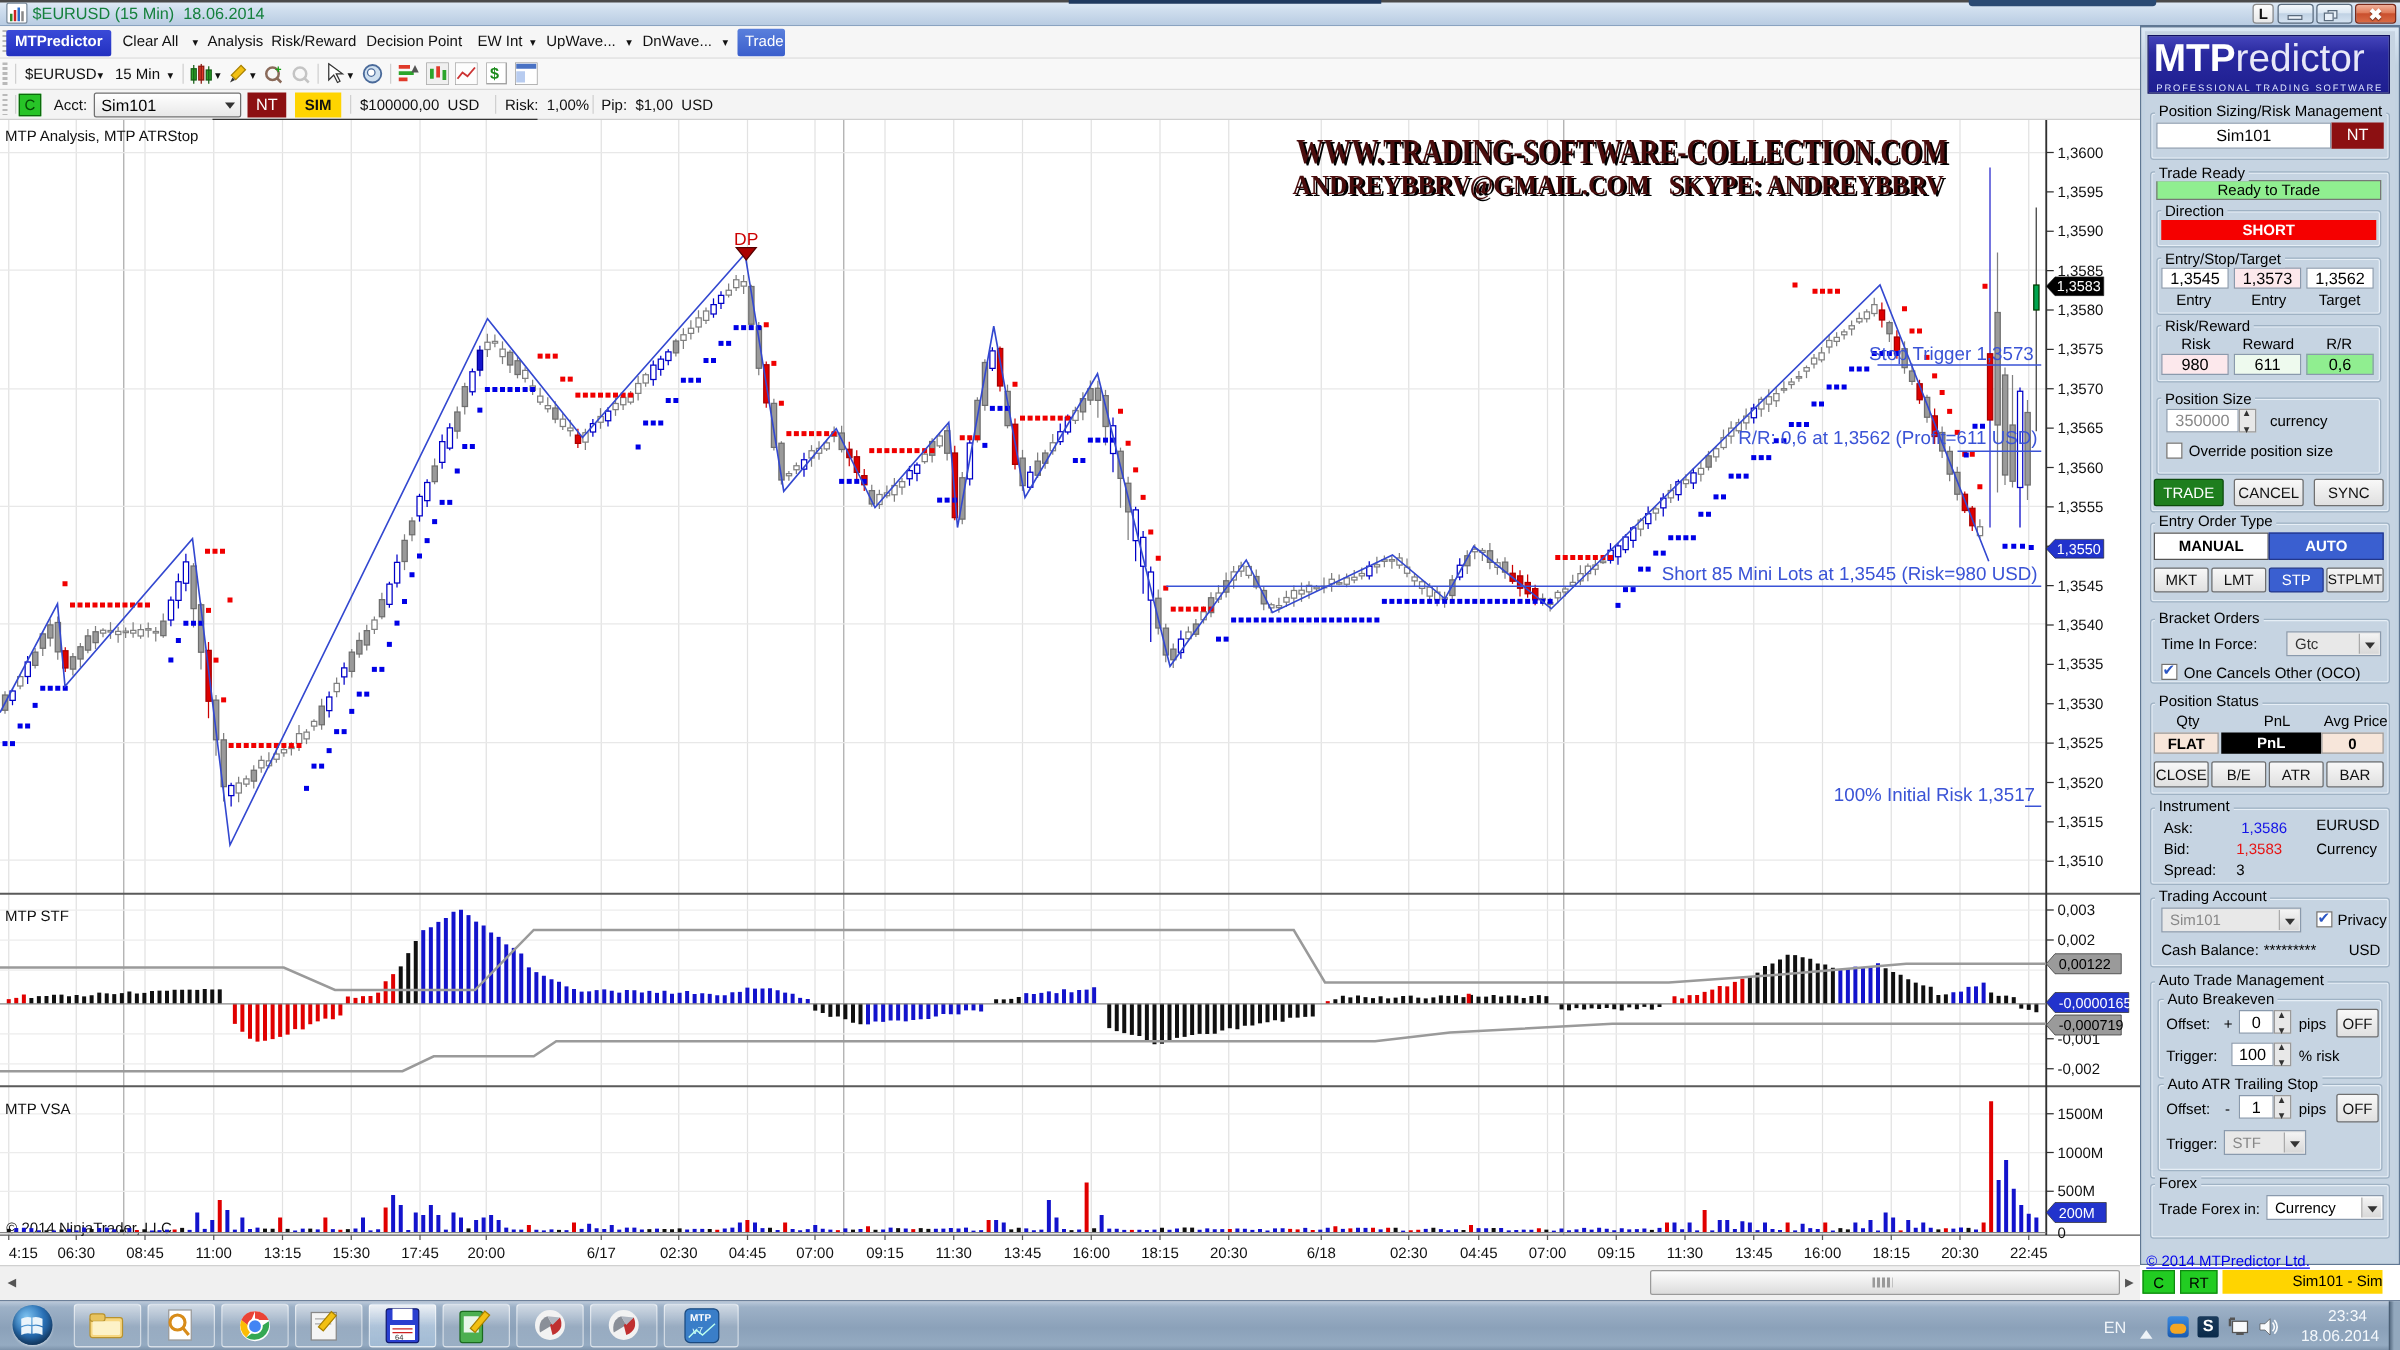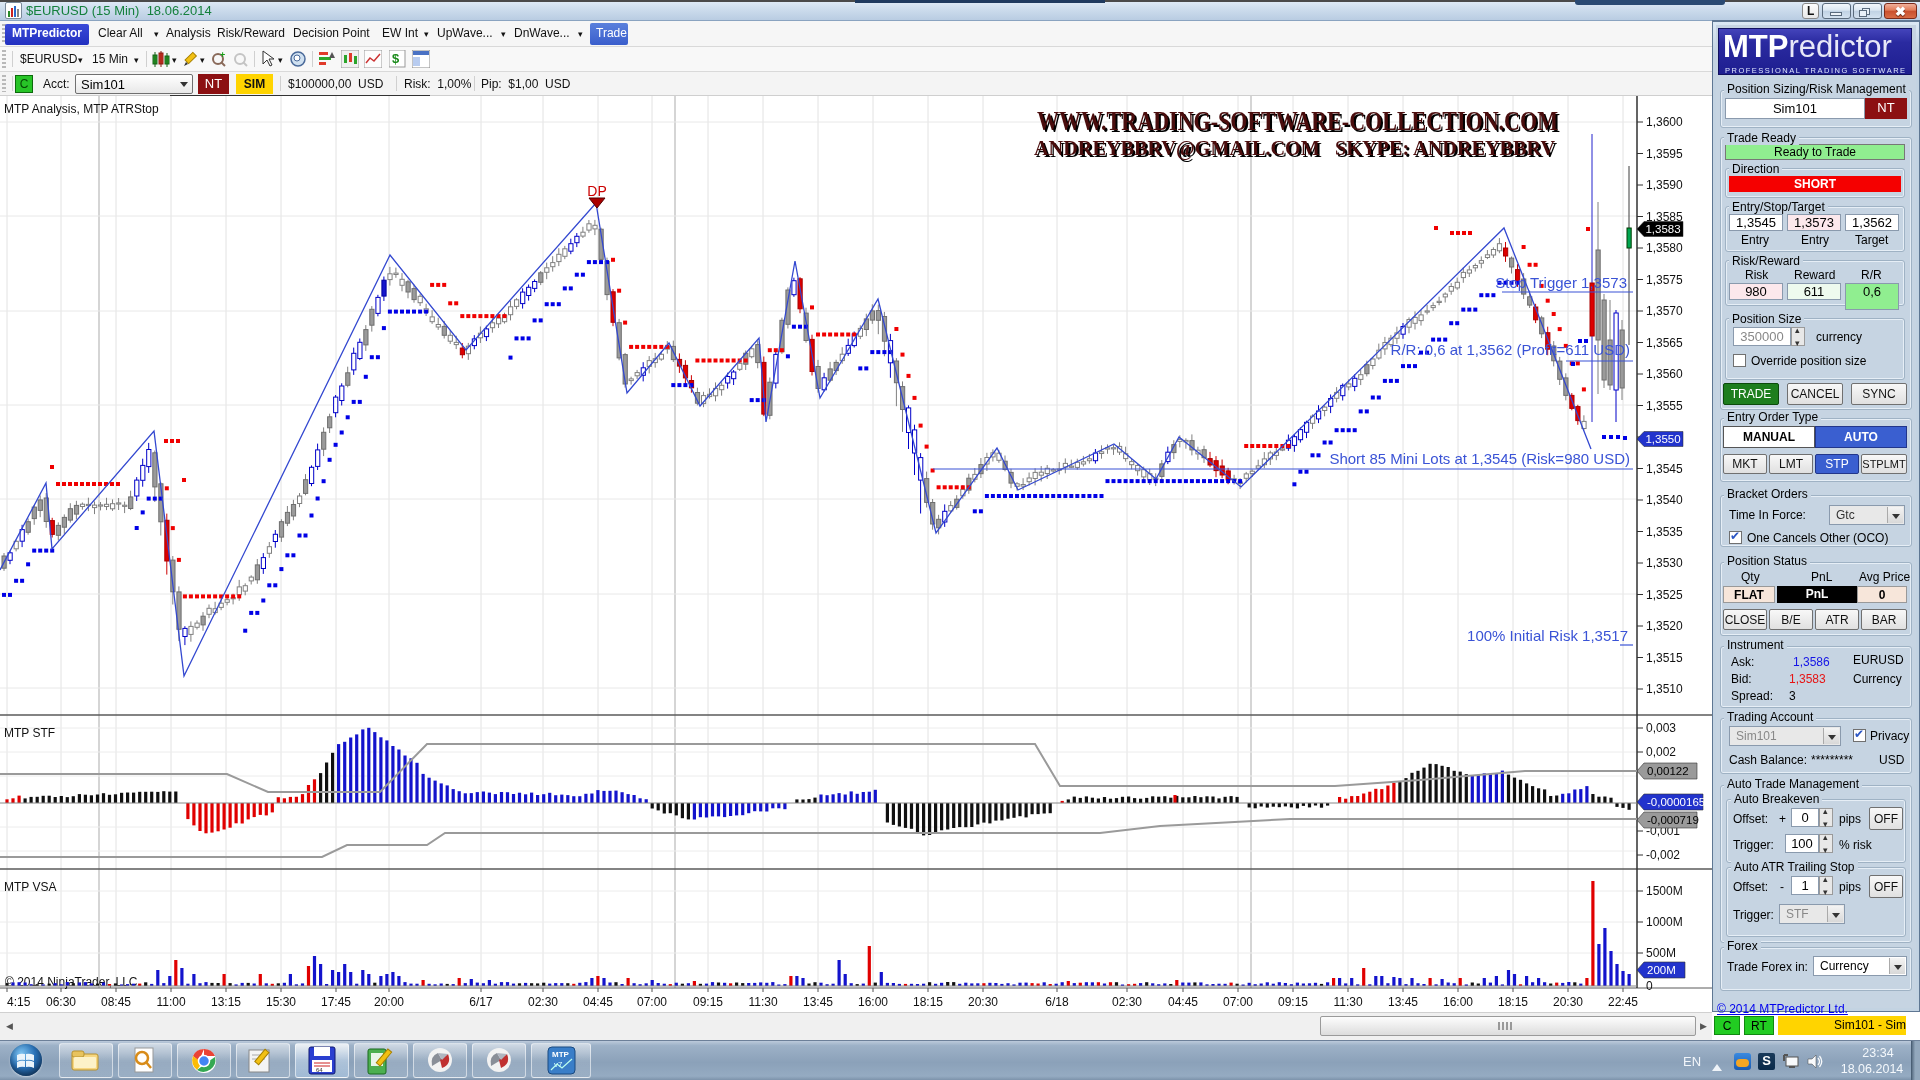--- a/index.html
+++ b/index.html
@@ -1773,21 +1773,21 @@
  <div class="plab" style="left:88px;top:211px">Entry</div>
  <div class="plab" style="left:142px;top:211px">Target</div>
 
  <div class="glabel" style="left:16px;top:232px">Risk/Reward</div>
  <div class="gbox" style="left:12px;top:238px;width:180px;height:46px"></div>
  <div class="plab" style="left:32px;top:246px">Risk</div>
  <div class="plab" style="left:81px;top:246px">Reward</div>
  <div class="plab" style="left:148px;top:246px">R/R</div>
  <div class="pfield" style="left:16px;top:261px;width:54px;height:17px;line-height:16px;background:#fce8ec">980</div>
  <div class="pfield" style="left:74px;top:261px;width:54px;height:17px;line-height:16px;background:#eefaee">611</div>
- <div class="pfield" style="left:132px;top:261px;width:54px;height:27px;line-height:16px;background:#90ee90">0,6</div>
+ <div class="pfield" style="left:132px;top:261px;width:54px;height:17px;line-height:16px;background:#90ee90">0,6</div>
 
  <div class="glabel" style="left:16px;top:290px">Position Size</div>
  <div class="gbox" style="left:12px;top:296px;width:180px;height:62px"></div>
  <div class="pfield" style="left:20px;top:305px;width:58px;height:19px;line-height:18px;color:#888">350000</div>
  <div class="spin" style="left:78px;top:305px;height:19px"></div>
  <div class="plab" style="left:103px;top:308px">currency</div>
  <div class="cb" style="left:20px;top:332px"></div>
  <div class="plab" style="left:38px;top:332px">Override position size</div>
 
  <div class="pbtn" style="left:10px;top:361px;width:56px;height:22px;background:#1e7e1e;color:#fff;line-height:21px;border-color:#0c4a0c">TRADE</div>

